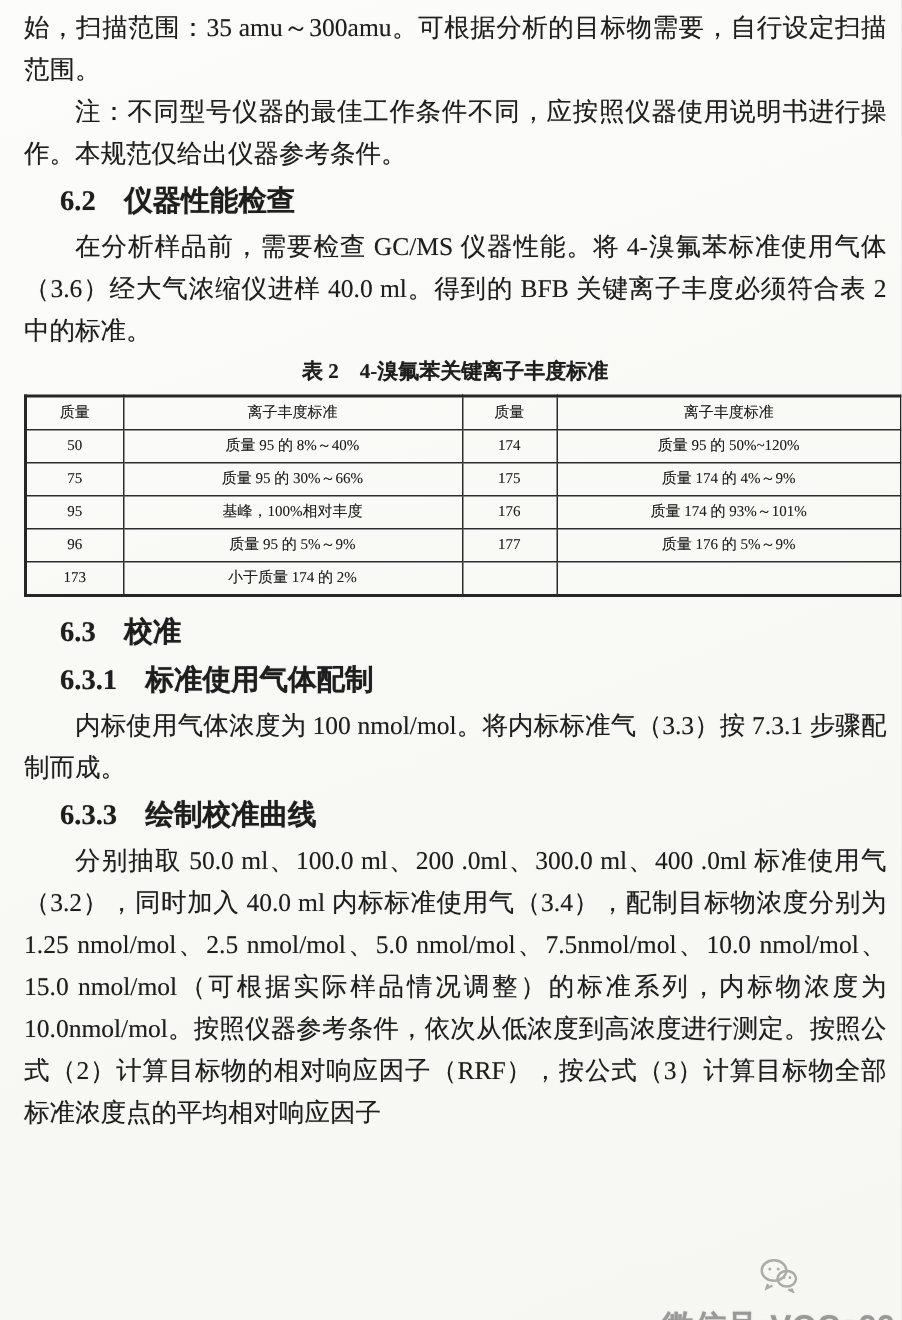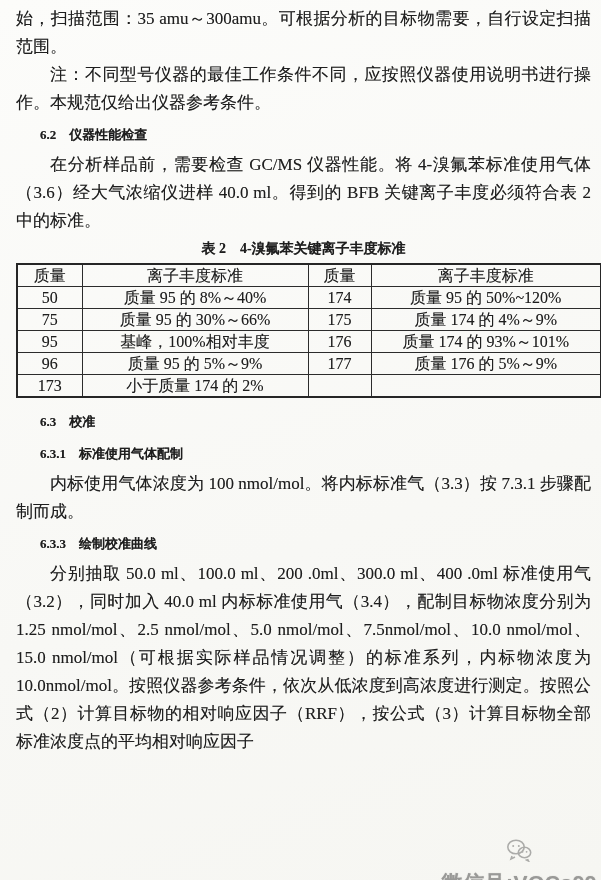--- a/index.html
+++ b/index.html
@@ -17,39 +17,39 @@
   .para{
     margin:0;
     font-size:17px;
     line-height:28px;
     text-align:justify;
     text-shadow:0 0 .5px rgba(30,30,30,.45);
   }
   .indent{text-indent:2em;}
   .heading{
     margin:4px 0 2px 24px;
-    font-size:13px;
+    font-size:19px;
     line-height:28px;
     font-weight:bold;
     text-shadow:0 0 .6px rgba(20,20,20,.55);
   }
   .table-title{
     text-align:center;
     font-weight:bold;
     font-size:14px;
     line-height:24px;
     margin-top:2px;
     text-shadow:0 0 .5px rgba(20,20,20,.5);
   }
   table.ion-table{
     width:584px;
     table-layout:fixed;
     border-collapse:collapse;
     margin:2px auto 10px auto;
-    font-size:16px;
+    font-size:10px;
     border:2px solid #262626;
   }
   .ion-table th,.ion-table td{
     border:1.4px solid #2c2c2c;
     text-align:center;
     vertical-align:middle;
     padding:0 2px;
     height:21px;
     line-height:20px;
     font-weight:normal;

